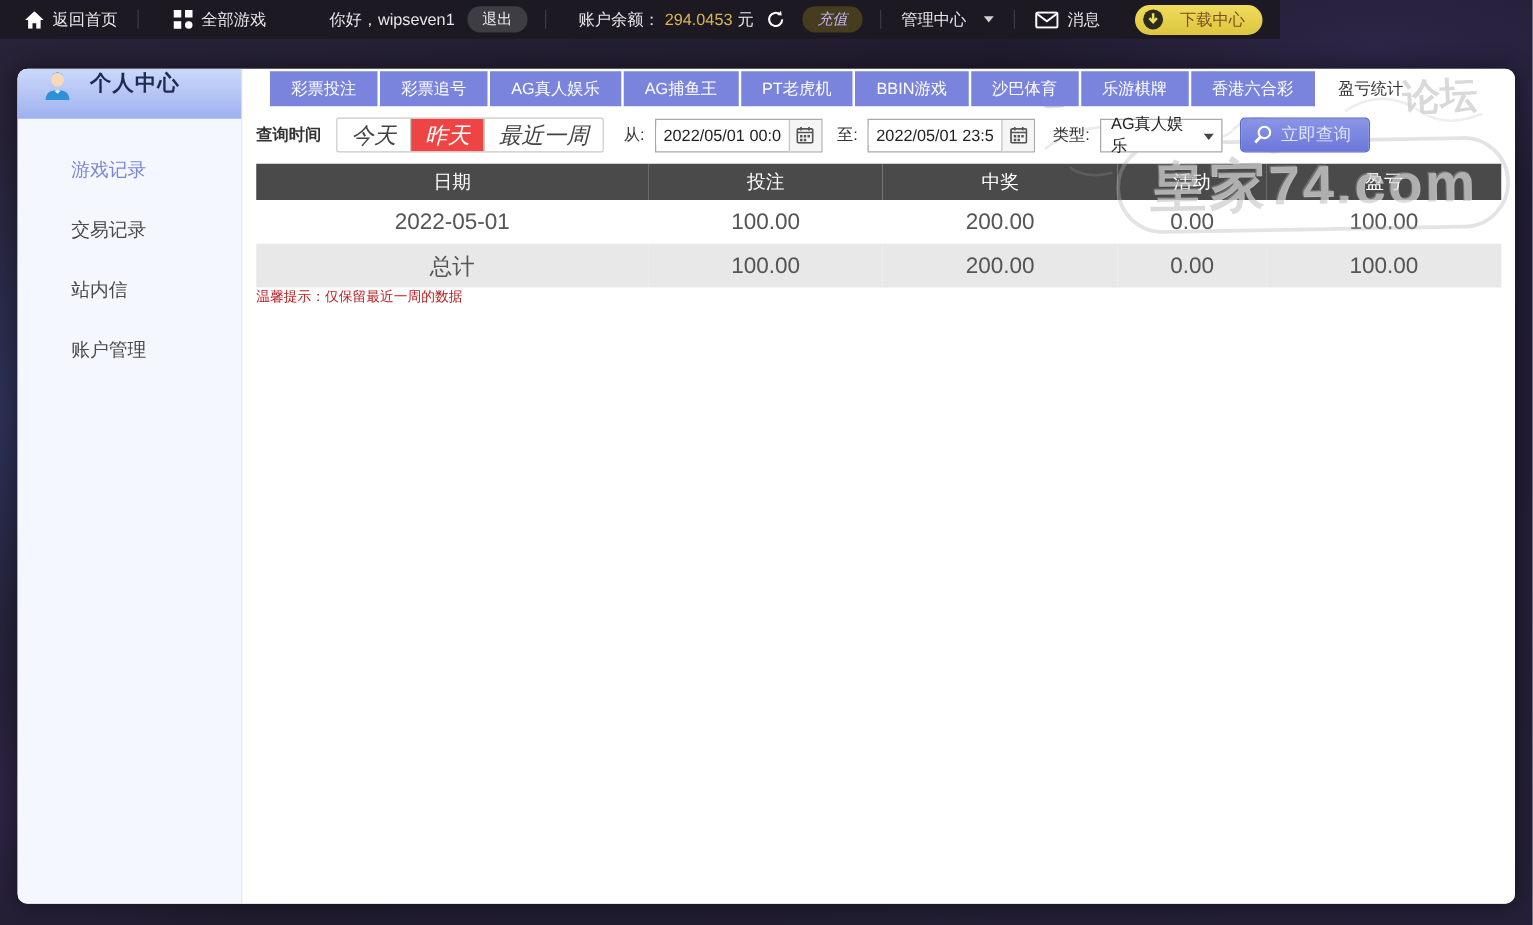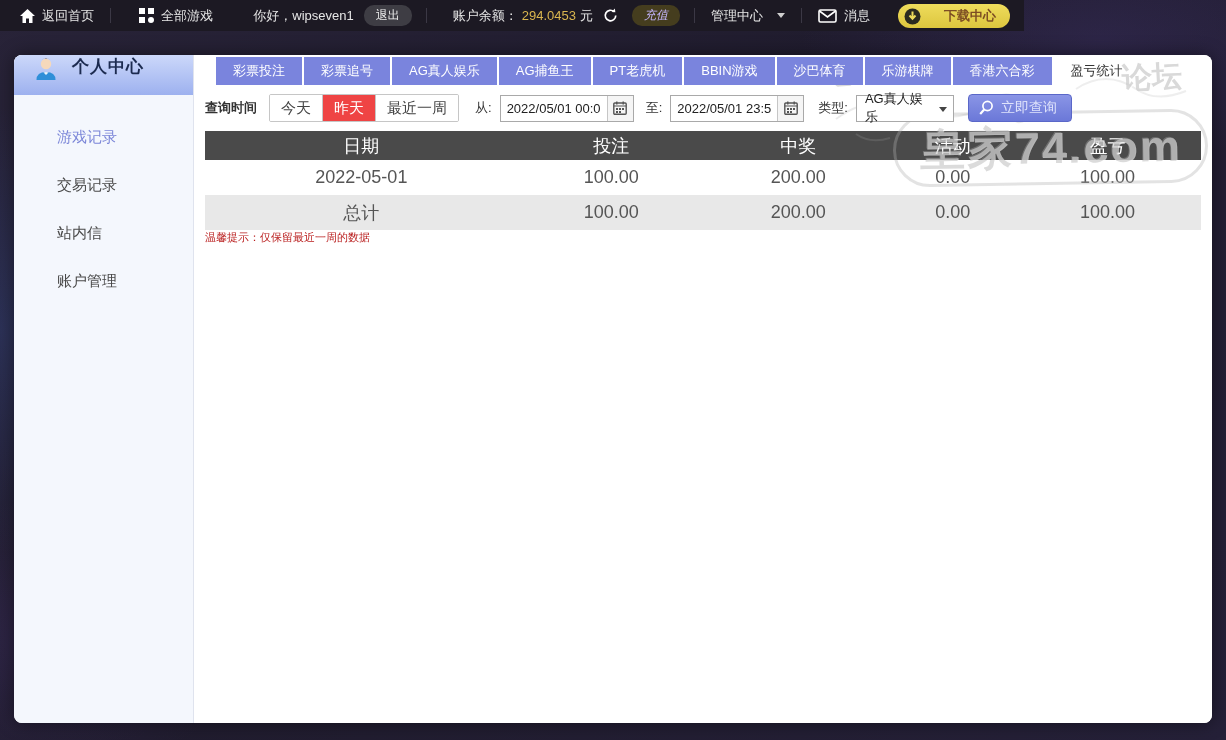--- a/index.html
+++ b/index.html
@@ -25,22 +25,22 @@
     background:#1c1923; color:#e6e6e6; font-size:13px;
     display:flex; align-items:center; z-index:20;
   }
   .tb-item{ display:flex; align-items:center; gap:7px; height:100%; padding:0 16px; cursor:pointer; white-space:nowrap; }
   .tb-sep{ width:1px; height:15px; background:#3b3845; }
   .tb-right{ margin-left:auto; display:flex; align-items:center; }
   .pill{ border-radius:10px; padding:2px 12px; font-size:12px; cursor:pointer; white-space:nowrap; }
   .pill-logout{ background:#3e3d44; color:#f0f0f0; margin:0 14px 0 10px; }
   .pill-recharge{ background:#453d1e; color:#c4b5fd; margin:0 14px 0 10px;font-style:italic; }
   .pill-download{
-    background:linear-gradient(#eedc5c,#ddc63e); color:#7d4e24; font-weight:bold;
-    display:flex; align-items:flex-end; gap:23px; padding:3px 14px 3px 6px; border-radius:12px;
+    background:linear-gradient(#eedc5c,#ddc63e); color:#7d4e24; font-weight:normal;
+    display:flex; align-items:flex-start; gap:13px; padding:3px 14px 3px 6px; border-radius:12px;
     margin:0 14px 0 12px;
   }
   .balance-num{ color:#d9b64f; margin:0 4px; }
   .icon-refresh{ margin:0 4px 0 10px; cursor:pointer; display:flex; }
   .caret{ width:0; height:0; border-left:4px solid transparent; border-right:4px solid transparent; border-top:5px solid #cfcfcf; margin-left:7px; }
   .grid-ic{ width:15px; height:15px; position:relative; }
   .grid-ic i{ position:absolute; background:#fff; }
   .grid-ic i:nth-child(1){ left:0; top:0; width:6px; height:6px; }
   .grid-ic i:nth-child(2){ right:0; top:0; width:6px; height:6px; }
   .grid-ic i:nth-child(3){ left:0; bottom:0; width:6px; height:6px; }
@@ -69,42 +69,42 @@
   .tab{
     background:#7a84dd; color:#fff; font-size:13px; height:28px; line-height:28px;
     padding:0 17px; cursor:pointer; white-space:nowrap; border:none;
   }
   .tab.active{ background:transparent; color:#333; cursor:default; }
 
   
   .filter-row{ display:flex; align-items:center; margin-top:9px; font-size:13px; color:#333; position:relative; z-index:6; }
   .f-label{ font-weight:bold; margin-right:12px; white-space:nowrap; }
   .quick-group{ display:flex; border:1px solid #c6c6c6; border-radius:2px; overflow:hidden; margin-right:16px; }
-  .quick-btn{ padding:0 11px; height:26px; line-height:26px; background:#fff; color:#444; cursor:pointer; border:none; border-left:1px solid #c6c6c6; font-size:15px; white-space:nowrap; }
+  .quick-btn{ padding:0 11px; height:26px; line-height:26px; background:#fff; color:#444; cursor:pointer; border:none; border-left:1px solid #c6c6c6; font-size:18px; white-space:nowrap;font-style:italic; }
   .quick-btn:first-child{ border-left:none; }
   .quick-btn.selected{ background:#ef4444; color:#fff; }
   .plain-label{ margin:0 8px 0 0; white-space:nowrap; }
   .date-box{ display:flex; align-items:center; border:1px solid #a9a9a9; height:27px; background:#fff; margin-right:12px; }
   .date-box input{ border:none; outline:none; width:106px; font-size:13px; color:#222; padding:0 6px; font-family:inherit; }
   .cal-btn{ width:26px; height:25px; border:none; border-left:1px solid #c6c6c6; background:#f5f5f5; display:flex; align-items:center; justify-content:center; cursor:pointer; }
   .type-select{
     position:relative; border:1px solid #a9a9a9; height:27px; width:98px; background:#fff;
     display:flex; align-items:center; padding:0 20px 0 8px; cursor:pointer; margin-right:14px; font-size:13px; color:#222;
   }
   .sel-arrow{ position:absolute; right:6px; top:11px; width:0; height:0; border-left:4px solid transparent; border-right:4px solid transparent; border-top:5px solid #444; }
   .search-btn{
     display:flex; align-items:center; gap:7px; height:28px; padding:0 14px 0 9px;
     background:linear-gradient(#8a95e6,#6b78d8); border:1px solid #5a67c8; border-radius:4px;
     color:#dfe3fb; font-size:14px; cursor:pointer; font-family:inherit;
   }
 
   
   .stats-table{ width:100%; border-collapse:collapse; margin-top:9px; position:relative; z-index:4; }
   .stats-table th{
-    background:#4a4a4a; color:#fff; font-weight:normal; font-size:18px;
+    background:#4a4a4a; color:#fff; font-weight:normal; font-size:15px;
     height:29px; text-align:center;
   }
   .stats-table td{ height:35px; text-align:center; font-size:18px; color:#555; background:#fff; }
   .stats-table tr.alt td{ background:#e8e8e8; }
 
   .tip{ font-size:11px; color:#b91c1c; position:relative; z-index:4; }
 
   
   .watermark{ position:absolute; top:-6px; right:-4px; width:440px; height:190px; pointer-events:none; z-index:5; }
   .wm-txt{ position:absolute; color:rgba(165,165,165,.42); text-shadow:1px 1px 0 rgba(255,255,255,.65); font-weight:bold; }

